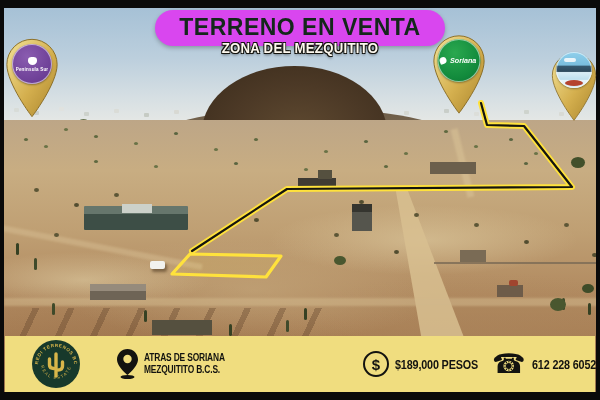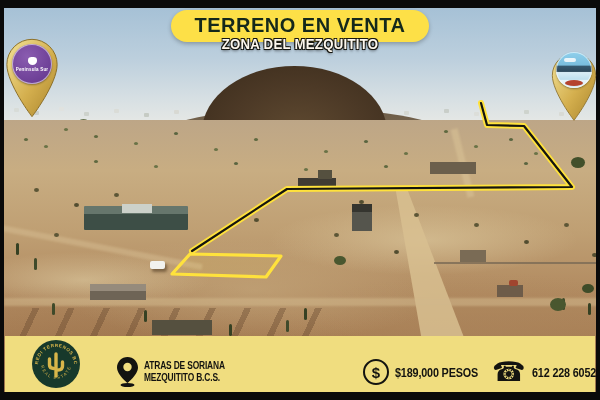--- a/index.html
+++ b/index.html
@@ -99,30 +99,30 @@
     border-radius:50% 50% 50% 10%; transform:rotate(-20deg); }
   .so-label { color:#fff; font-size:8px; font-weight:bold; font-style:italic; transform:scaleX(.9); }
   .pin-emblem { left:549px; top:46px; width:50px; height:82px; }
   .pin-emblem .pin-circle { top:6px; width:36px; height:36px;
     background:linear-gradient(180deg,#8fd0ec 0%, #7abede 36%, #35586e 40%, #2e4a5c 54%, #d9edf5 57%, #bfe0ee 76%, #eaf4f8 79%, #cfe9f3 100%); }
   .em-cloud { position:absolute; top:6px; left:8px; width:12px; height:4px; background:#f4fafc; border-radius:4px; opacity:.9; }
   .em-red { position:absolute; bottom:2px; left:9px; width:18px; height:6px; background:#b5432e; border-radius:50%; }
 
   
   .banner { position:absolute; left:0; top:10px; width:100%; text-align:center; }
-  .banner-pill { display:inline-block; background:#fde047; color:#14281b; font-weight:bold; font-size:20px;
+  .banner-pill { display:inline-block; background:#d946ef; color:#14281b; font-weight:bold; font-size:23px;
     letter-spacing:.5px; padding:4px 24px 5px; border-radius:20px; box-shadow:0 2px 4px rgba(0,0,0,.25); }
   .banner-sub { margin-top:-7px; color:#fdf8ee; font-weight:bold; font-size:15px; letter-spacing:.3px;
     transform:scaleX(.88); text-shadow:-1px -1px 0 #15150f, 1px -1px 0 #15150f, -1px 1px 0 #15150f,
     1px 1px 0 #15150f, 0 2px 3px rgba(0,0,0,.5); }
 
   
   .bar { position:absolute; left:5px; top:336px; width:590px; height:56px; background:#f0dd7f; }
   .logo { position:absolute; left:26px; top:3px; width:50px; height:50px; }
-  .bar-item { position:absolute; display:flex; align-items:center; gap:6px; height:56px; top:8px; color:#131310; }
+  .bar-item { position:absolute; display:flex; align-items:center; gap:6px; height:56px; top:0; color:#131310; }
   .bi-1 { left:112px; } .bi-2 { left:228px; } .bi-3 { left:358px; } .bi-4 { left:487px; }
   .cond { font-weight:bold; transform:scaleX(.8); transform-origin:0 50%; white-space:nowrap; letter-spacing:-.2px; }
   .two-line { font-size:10.5px; line-height:1.1; }
   .one-line { font-size:13.5px; }
   .dollar-circle { width:26px; height:26px; border:2.5px solid #131310; border-radius:50%;
     display:flex; align-items:center; justify-content:center; font-weight:bold; font-size:15px; color:#131310; }
   .phone-glyph { font-size:27px; line-height:1; color:#131310; }
 </style>
 </head>
 <body>
@@ -182,20 +182,36 @@
         </defs>
       <path d="M30,82 C30,82 4,48 4,28 A26,26 0 1 1 56,28 C56,48 30,82 30,82 Z" fill="url(#g1)" stroke="#8a6d26" stroke-width="1"></path>
     </svg>
     <div class="pin-circle">
       <div class="pp-glyph"></div>
       <div class="pp-label">Península Sur</div>
       <div class="pp-sub"></div>
     </div>
   </div>
 
+  <div class="pin pin-soriana">
+    <svg class="tear" viewBox="0 0 60 84">
+      <defs>
+          <linearGradient id="g2" x1="0" y1="0" x2="1" y2="1">
+        <stop offset="0" stop-color="#f3e398"></stop>
+            <stop offset=".55" stop-color="#d4af4e"></stop>
+            <stop offset="1" stop-color="#a9842c"></stop>
+      </linearGradient>
+        </defs>
+      <path d="M30,82 C30,82 4,48 4,28 A26,26 0 1 1 56,28 C56,48 30,82 30,82 Z" fill="url(#g2)" stroke="#8a6d26" stroke-width="1"></path>
+    </svg>
+    <div class="pin-circle">
+      <div class="so-swirl"></div>
+      <div class="so-label">Soriana</div>
+    </div>
+  </div>
 
   <div class="pin pin-emblem">
     <svg class="tear" viewBox="0 0 60 84">
       <defs>
           <linearGradient id="g3" x1="0" y1="0" x2="1" y2="1">
         <stop offset="0" stop-color="#f3e398"></stop>
             <stop offset=".55" stop-color="#d4af4e"></stop>
             <stop offset="1" stop-color="#a9842c"></stop>
       </linearGradient>
         </defs>

